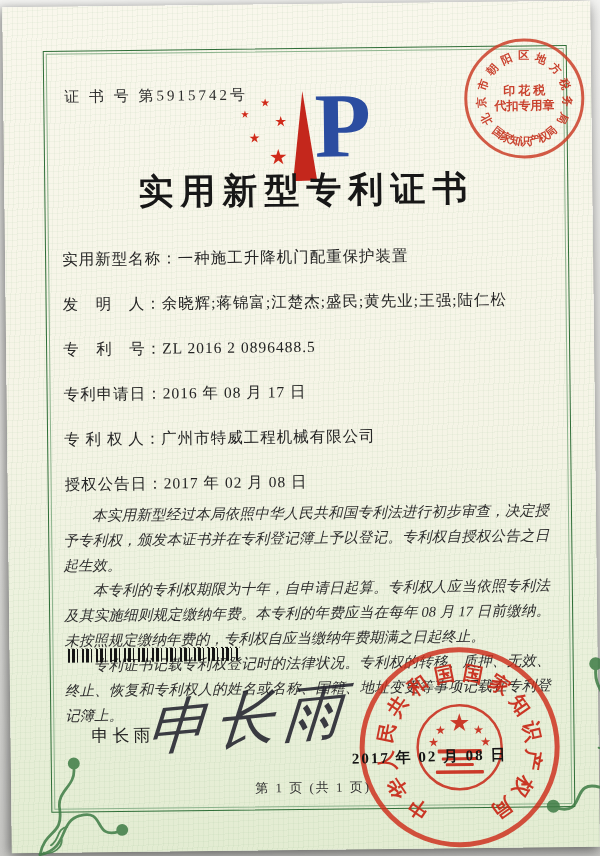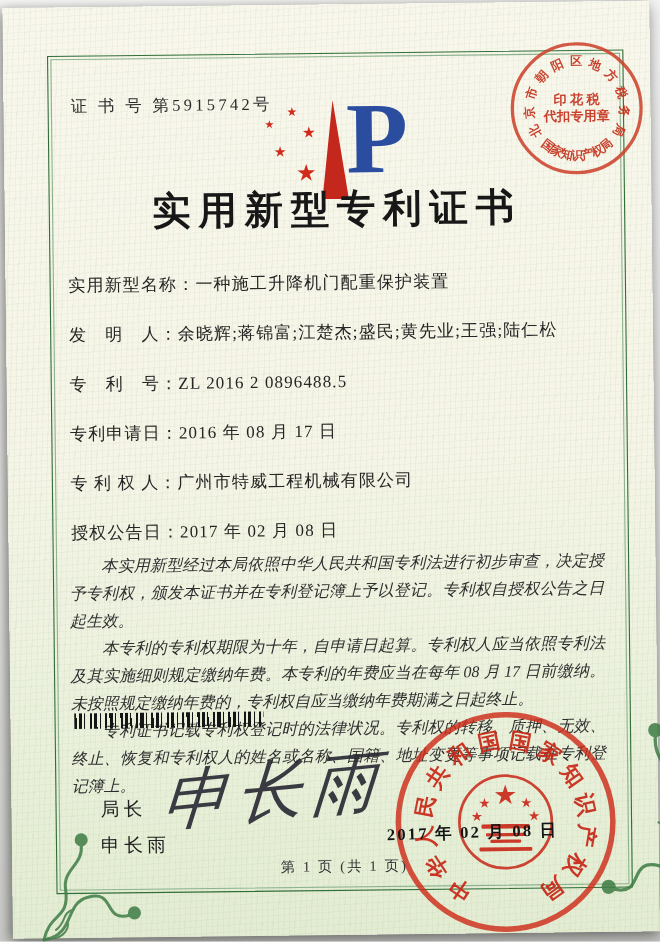--- a/index.html
+++ b/index.html
@@ -108,21 +108,20 @@
 
       <div class="paras">
         <p>本实用新型经过本局依照中华人民共和国专利法进行初步审查，决定授予专利权，颁发本证书并在专利登记簿上予以登记。专利权自授权公告之日起生效。</p>
         <p>本专利的专利权期限为十年，自申请日起算。专利权人应当依照专利法及其实施细则规定缴纳年费。本专利的年费应当在每年 08 月 17 日前缴纳。未按照规定缴纳年费的，专利权自应当缴纳年费期满之日起终止。</p>
         <p>专利证书记载专利权登记时的法律状况。专利权的转移、质押、无效、终止、恢复和专利权人的姓名或名称、国籍、地址变更等事项记载在专利登记簿上。</p>
       </div>
 
       <div class="barcode"></div>
 
       <div class="officer">
-        <div>局长</div>
         <div>申长雨</div>
       </div>
 
       <div class="signature">申长雨</div>
 
       <div class="seal main-seal">
         <div class="ringchars">
             <span style="position: absolute; left: 50%; top: 50%; transform: translate(-50%, -50%) translate(-42.4px, 60.6px) rotate(-145deg);">中</span>
             <span style="position: absolute; left: 50%; top: 50%; transform: translate(-50%, -50%) translate(-62.3px, 40px) rotate(-122.692deg);">华</span>
             <span style="position: absolute; left: 50%; top: 50%; transform: translate(-50%, -50%) translate(-72.8px, 13.3px) rotate(-100.385deg);">人</span>

